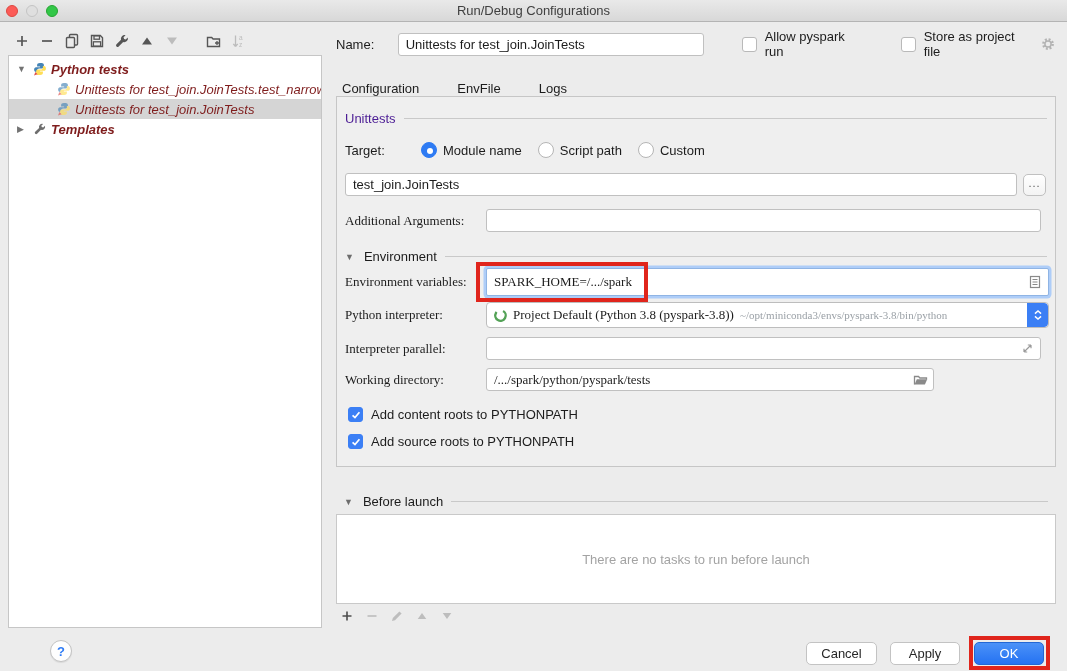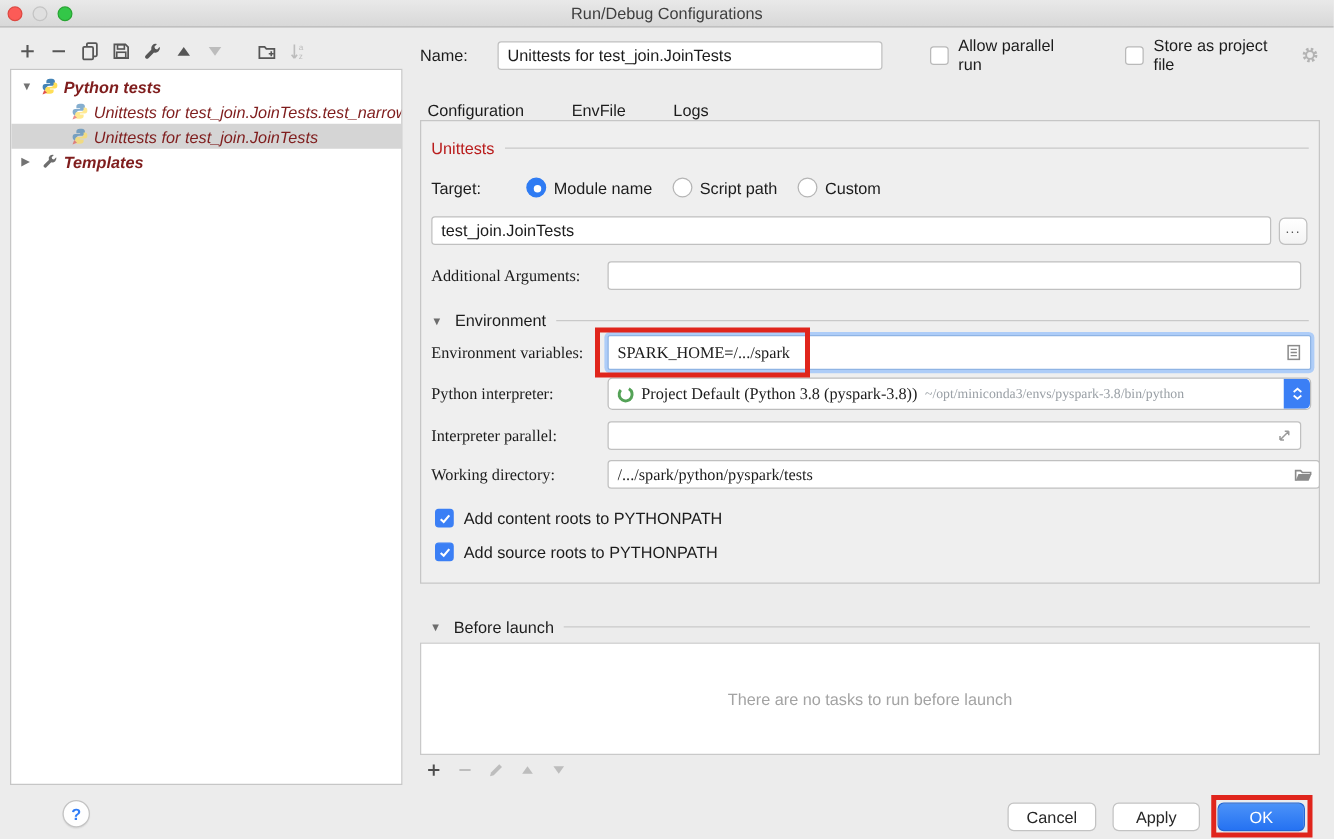--- a/index.html
+++ b/index.html
@@ -76,21 +76,21 @@
   .tab + .tab { margin-left:26px; }
 
   
   .form-panel {
     position:absolute; left:336px; top:96px; width:720px; height:371px;
     background:#efefef; border:1px solid #c6c6c6;
   }
   .group-header { position:absolute; left:8px; right:8px; display:flex; align-items:center; gap:8px; }
   .group-header .gh-line { flex:1; height:1px; background:#c9c9c9; }
   .gh-unittests { top:14px; }
-  .gh-title { color:#b91c1c; }
+  .gh-title { color:#4c1d95; }
   .sect-title { color:#1c1c1c; }
   .sect-arrow { font-size:9px; color:#6d6d6d; margin-right:2px; }
 
   .target-row { position:absolute; left:8px; top:45px; display:flex; align-items:flex-end; }
   .target-label { width:76px; }
   .radio-item { display:flex; align-items:center; margin-right:16px; }
   .radio {
     width:16px; height:16px; border-radius:50%; background:#fff;
     border:1px solid #b5b5b5; flex:0 0 auto; position:relative;
   }
@@ -137,21 +137,21 @@
     position:absolute; right:0; top:0; bottom:0; width:21px; background:#3b7ff5;
     border-radius:0 4px 4px 0; display:flex; align-items:center; justify-content:center;
   }
 
   .options-row { top:240px; }
   .field-with-icon { position:relative; display:flex; align-items:center; }
   .options-input { width:555px; height:23px; padding-right:24px; }
   .inline-right-icon { position:absolute; right:7px; width:13px; height:13px; color:#9a9a9a; }
 
   .workdir-row { top:271px; }
-  .workdir-input { width:570px; height:23px; padding-right:26px; }
+  .workdir-input { width:448px; height:23px; padding-right:26px; }
   .folder-icon-right { position:absolute; right:6px; width:15px; height:15px; color:#8a8a8a; }
 
   .pcheck-row { position:absolute; left:11px; display:flex; align-items:center; }
   .pcheck-1 { top:310px; }
   .pcheck-2 { top:337px; }
 
   .red-box { border:4px solid #e0251c; position:absolute; z-index:50; pointer-events:none; }
   .red-env { left:139px; top:165px; width:172px; height:40px; }
 
   
@@ -297,21 +297,21 @@
       </span>
       <span class="tree-label bold">Templates</span>
     </div>
   </div>
 
   <div class="name-row">
     <span class="name-label">Name:</span>
     <input class="field name-input" value="Unittests for test_join.JoinTests" style="">
     <div class="cb-group">
       <span class="checkbox"></span>
-      <span class="cb-label">Allow parallel run</span>
+      <span class="cb-label">Allow pyspark run</span>
     </div>
     <div class="cb-group">
       <span class="checkbox"></span>
       <span class="cb-label">Store as project file</span>
     </div>
     <span style="margin-left:10px; width:16px; height:16px; color:#b3b3b3;">
       <svg viewBox="0 0 16 16" width="16" height="16">
           <circle cx="8" cy="8" r="4.6" fill="none" stroke="currentColor" stroke-width="2.6" stroke-dasharray="1.9 1.72"></circle>
           <circle cx="8" cy="8" r="3.1" fill="none" stroke="currentColor" stroke-width="1.5"></circle>
         </svg>

